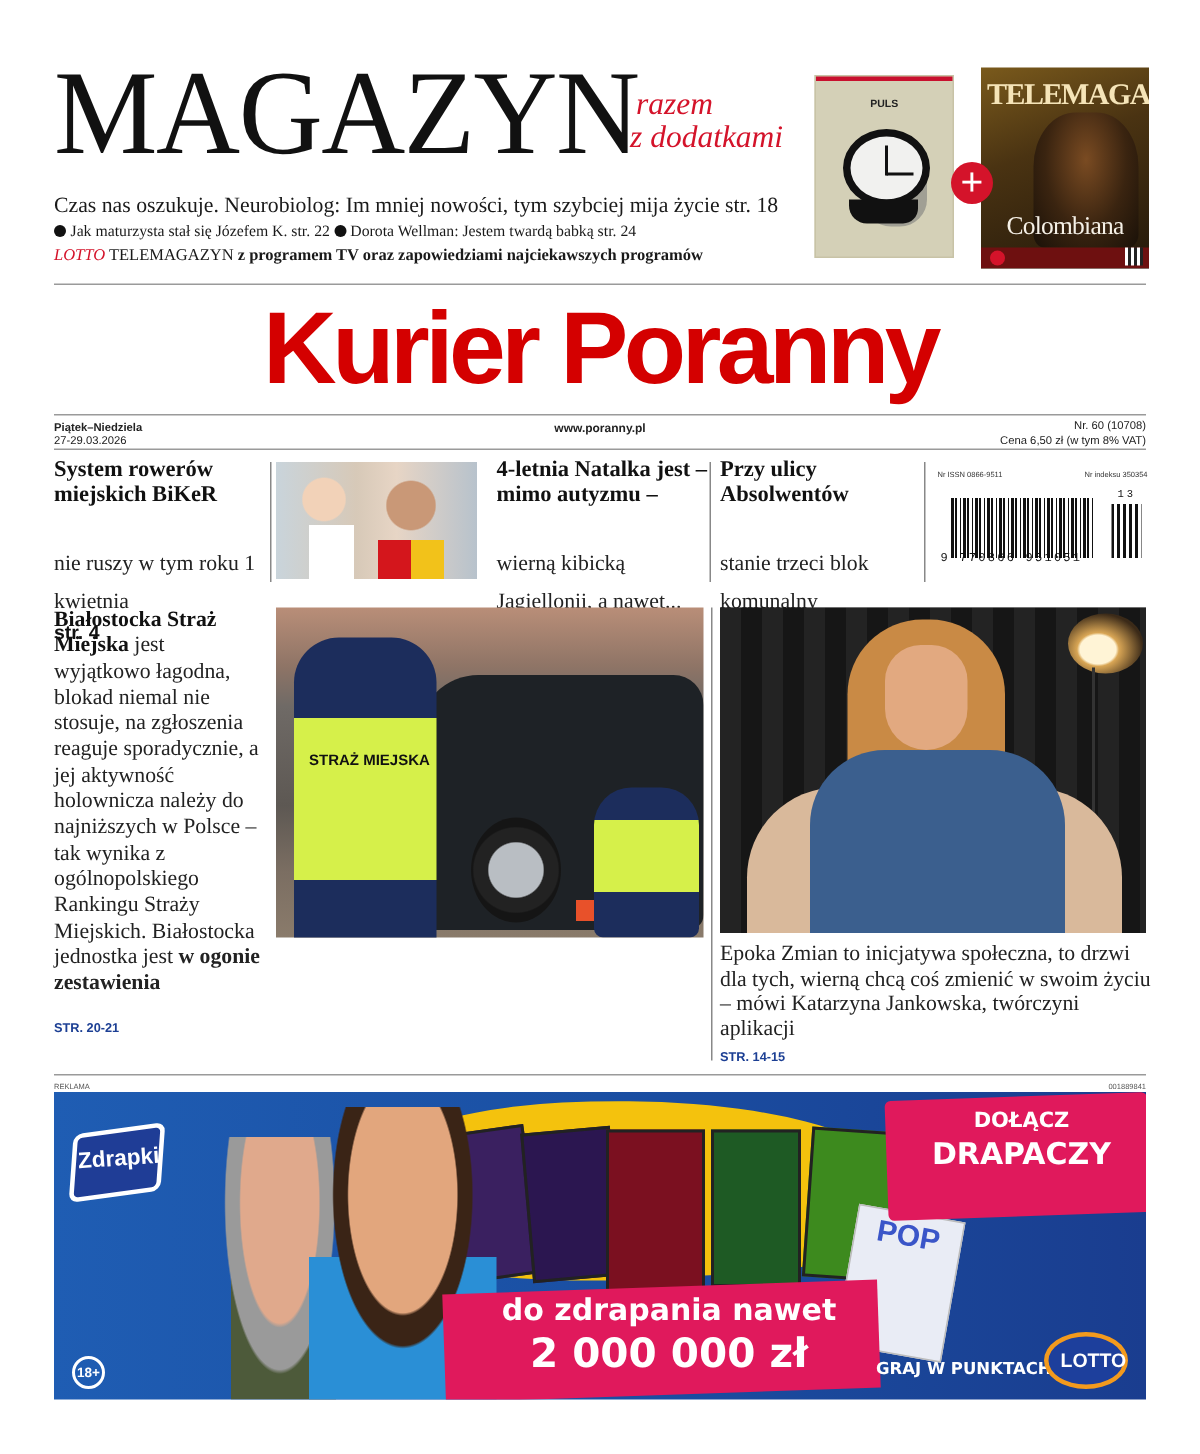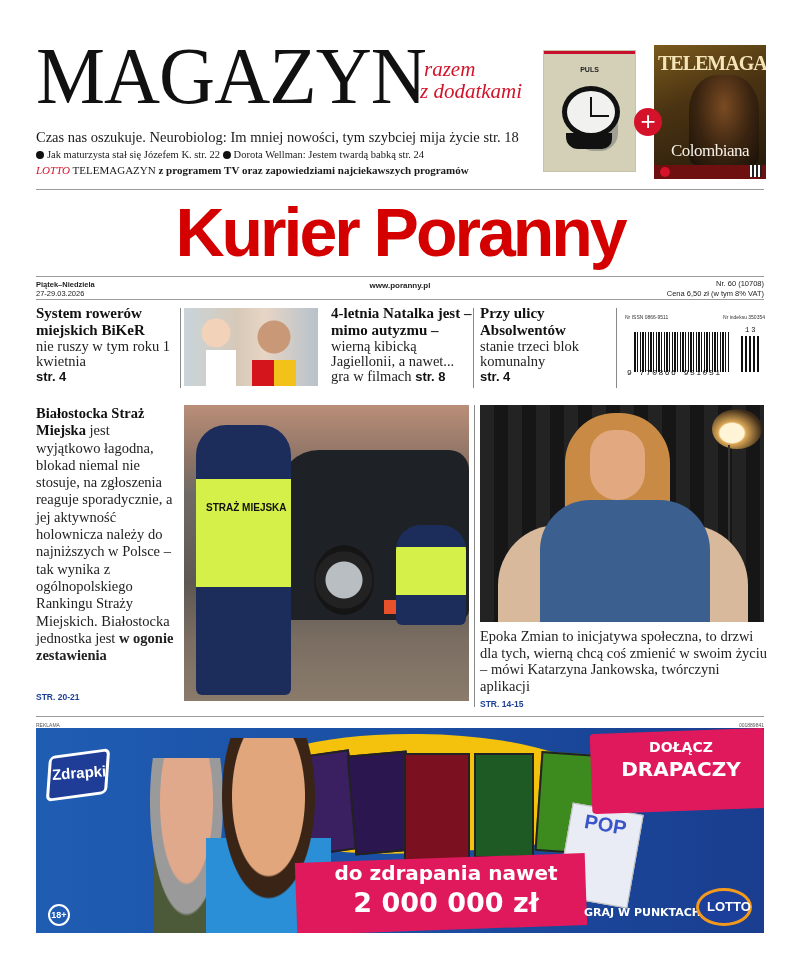--- a/index.html
+++ b/index.html
@@ -44,21 +44,21 @@
   
   .masthead { left: 0; width: 800px; top: 192px; text-align: center; font-family: "Liberation Sans", sans-serif; font-weight: 700; color: #d40000; font-size: 68px; line-height: 80px; letter-spacing: -3px; }
 
   .dateline { left: 36px; top: 280px; font-family: "Liberation Sans", sans-serif; font-size: 7.5px; line-height: 9px; color: #222; }
   .dateline b { font-weight: 700; display: block; }
   .www { left: 0; width: 800px; top: 281px; text-align: center; font-family: "Liberation Sans", sans-serif; font-size: 8px; font-weight: 700; color: #222; }
   .issue { right: 36px; top: 279px; text-align: right; font-family: "Liberation Sans", sans-serif; font-size: 7.5px; line-height: 9.5px; color: #222; }
 
   
   .teaser-title { font-family: "Liberation Serif", serif; font-weight: 700; font-size: 15px; line-height: 17px; color: #111; }
-  .teaser-body { font-family: "Liberation Serif", serif; font-size: 14.5px; line-height: 15px; color: #222; }
+  .teaser-body { font-family: "Liberation Serif", serif; font-size: 14.5px; line-height: 25px; color: #222; margin-top: 25px; }
   .str { font-family: "Liberation Sans", sans-serif; font-weight: 700; font-size: 13px; color: #111; }
   .vline { width: 1px; background: #888; }
 
   .t1 { left: 36px; top: 305px; width: 140px; }
   .t2img { left: 184px; top: 308px; width: 134px; height: 78px; background: linear-gradient(90deg, #c9d4db 0%, #d7c9b8 40%, #e7d5c5 60%, #b7c2cc 100%); overflow: hidden; }
   .t2img .child { position: absolute; left: 12px; top: 10px; width: 40px; height: 68px; background: radial-gradient(circle at 50% 22%, #f2d2b8 0 14px, transparent 15px), linear-gradient(#fff 0 0) 10px 32px / 30px 40px no-repeat; }
   .t2img .man { position: absolute; left: 60px; top: 8px; width: 60px; height: 70px; background: radial-gradient(circle at 50% 30%, #c99877 0 16px, transparent 17px), linear-gradient(90deg, #d4161c 0 50%, #f2c21a 50% 100%) 8px 44px / 44px 26px no-repeat; }
   .t2 { left: 331px; top: 305px; width: 145px; }
   .t3 { left: 480px; top: 305px; width: 130px; }
 
@@ -69,21 +69,21 @@
   .bc-digits { position: absolute; left: 2px; top: 56px; font-family: "Liberation Mono", monospace; font-size: 8px; letter-spacing: 1.5px; color: #111; }
   .bc-addon { position: absolute; left: 120px; top: 14px; font-family: "Liberation Mono", monospace; font-size: 7px; letter-spacing: 2px; color: #111; }
 
   
   .s1 { left: 36px; top: 405px; width: 140px; }
   .s1 .lead { font-family: "Liberation Serif", serif; font-size: 14.5px; line-height: 17.3px; color: #222; }
   .s1 .lead b { font-weight: 700; color: #111; }
   .s1 .ending { font-weight: 700; }
   .strblue { font-family: "Liberation Sans", sans-serif; font-weight: 700; font-size: 8.5px; color: #1c3f94; }
 
-  .photo-sm { left: 184px; top: 405px; width: 285px; height: 296px; overflow: hidden; background: linear-gradient(180deg, #b98e78 0%, #8e7466 18%, #6f6a66 30%, #5d5853 60%, #7b6e62 80%, #8a7b6b 100%); }
+  .photo-sm { left: 184px; top: 405px; width: 285px; height: 220px; overflow: hidden; background: linear-gradient(180deg, #b98e78 0%, #8e7466 18%, #6f6a66 30%, #5d5853 60%, #7b6e62 80%, #8a7b6b 100%); }
   .photo-sm .car { position: absolute; left: 95px; top: 45px; width: 190px; height: 170px; background: #1e2226; border-radius: 40px 20px 10px 10px; }
   .photo-sm .wheel { position: absolute; left: 130px; top: 140px; width: 60px; height: 70px; border-radius: 50%; background: radial-gradient(circle, #b9bec3 0 18px, #222 19px 28px, #151515 29px); }
   .photo-sm .officer1 { position: absolute; left: 12px; top: 20px; width: 95px; height: 270px; background: linear-gradient(180deg, #1c2d5c 0 20%, #d6f04a 20% 60%, #1c2d5c 60% 100%); border-radius: 30px 30px 6px 6px; }
   .photo-sm .vest-text { position: absolute; left: 22px; top: 97px; font-family: "Liberation Sans", sans-serif; font-weight: 700; font-size: 10px; line-height: 11px; color: #111; }
   .photo-sm .officer2 { position: absolute; left: 212px; top: 120px; width: 70px; height: 100px; background: linear-gradient(180deg, #1c2d5c 0 22%, #d6f04a 22% 70%, #1c2d5c 70%); border-radius: 25px 25px 6px 6px; }
   .photo-sm .boot { position: absolute; left: 200px; top: 195px; width: 20px; height: 14px; background: #e8512a; }
 
   .photo-lg { left: 480px; top: 405px; width: 284px; height: 217px; background: #1b1b1b; overflow: hidden; }
   .photo-lg .panel { position: absolute; inset: 0; background: repeating-linear-gradient(90deg, #232323 0 14px, #161616 14px 28px); }
   .photo-lg .chair { position: absolute; left: 18px; top: 120px; width: 250px; height: 100px; background: #d9b99b; border-radius: 60px 60px 0 0; }
@@ -206,21 +206,21 @@
   <div class="bc-label" style="left:0">Nr ISSN 0866-9511</div>
   <div class="bc-label" style="right:0">Nr indeksu 350354</div>
   <div class="bc-addon">13</div>
   <div class="bars"></div>
   <div class="bars2"></div>
   <div class="bc-digits">9 770866 951051</div>
 </div>
 
 <div class="abs s1">
   <div class="lead"><b>Białostocka Straż Miejska</b><span> jest wyjątkowo łagodna, blokad niemal nie stosuje, na zgłoszenia reaguje sporadycznie, a jej aktywność holownicza należy do najniższych w Polsce – tak wynika z ogólnopolskiego Rankingu Straży Miejskich. Białostocka jednostka jest </span><span class="ending">w ogonie zestawienia</span></div>
-  <div class="strblue" style="margin-top:28px">STR. 20-21</div>
+  <div class="strblue" style="margin-top:16px">STR. 20-21</div>
 </div>
 <div class="abs photo-sm">
   <div class="car"></div>
   <div class="wheel"></div>
   <div class="boot"></div>
   <div class="officer1"></div>
   <div class="vest-text">STRAŻ MIEJSKA</div>
   <div class="officer2"></div>
 </div>
 <div class="abs vline vline-e"></div>

